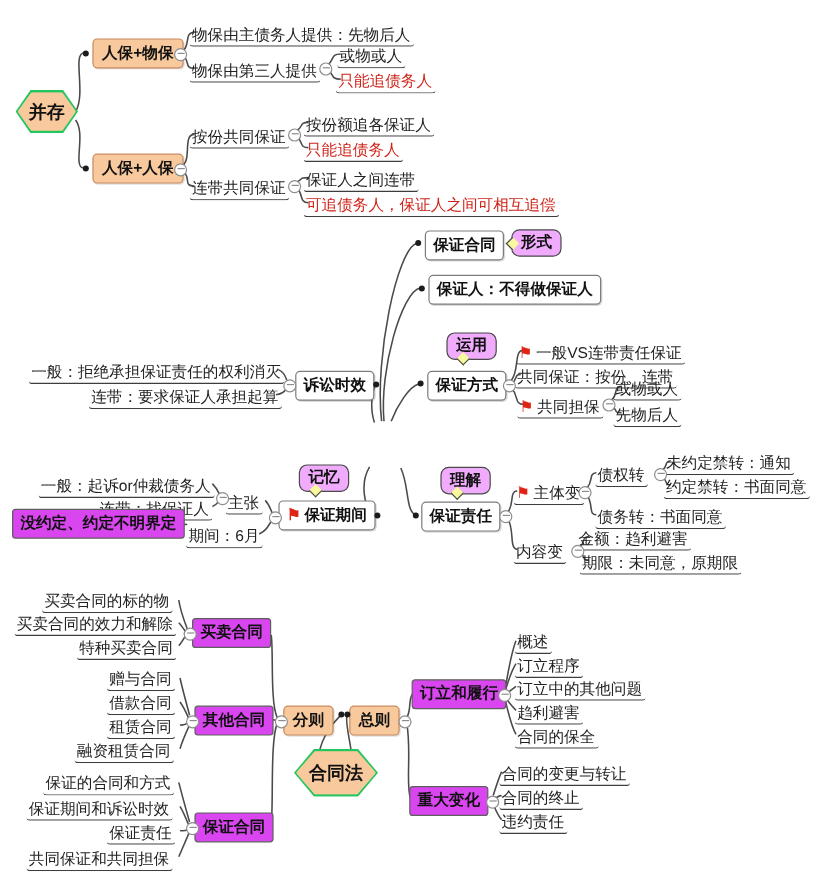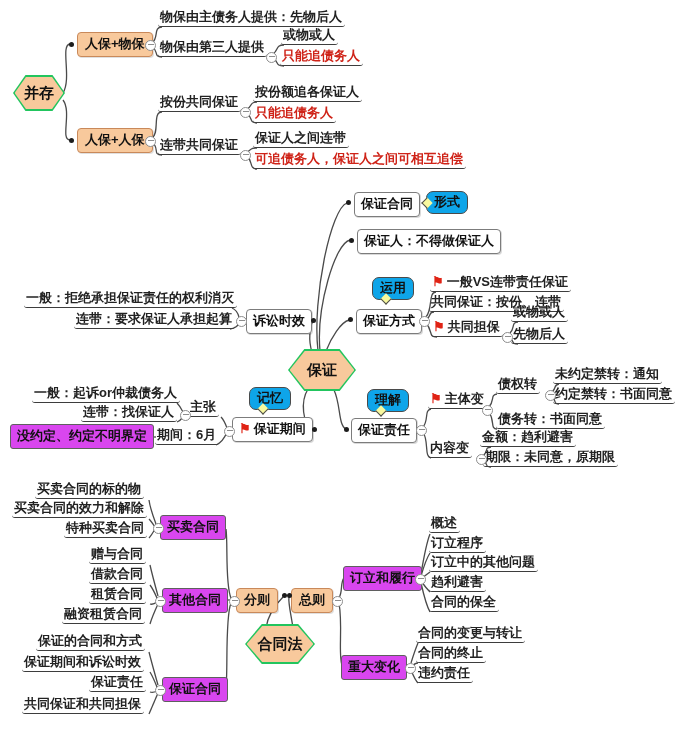--- a/index.html
+++ b/index.html
@@ -1,28 +1,28 @@
 <!DOCTYPE html>
 <html><head>
 <meta charset="utf-8">
 <style>
   html,body{margin:0;padding:0;width:683px;height:730px;overflow:hidden;background:#fff;
     font-family:"Liberation Sans",sans-serif;}
   #canvas{position:relative;width:683px;height:730px;}
   .node{position:absolute;box-sizing:border-box;white-space:nowrap;z-index:3;}
-  .leaf{font-size:13px;font-weight:700;color:#222;line-height:16px;
-    border-bottom:1.6px solid #3d3d3d;padding:0 3px 1px 2px;border-radius:0 0 3px 3px;}
+  .leaf{font-size:13px;font-weight:400;color:#222;line-height:16px;
+    border-bottom:1.6px solid #3d3d3d;padding:0 3px 1px 2px;border-radius:0 0 3px 3px;margin-top:12px;}
   .red{color:#cf2318;}
   .wbox{background:#fff;border:1.4px solid #7c7c7c;border-radius:4px;font-size:13px;font-weight:700;
     color:#111;padding:2px 6px 3px;box-shadow:1px 1px 0 rgba(0,0,0,.15);}
   .obox{background:#f8c99c;border:1.4px solid #c9895a;border-radius:4px;font-size:13px;font-weight:700;
     color:#111;padding:2px 7px 3px;box-shadow:1px 1px 0 rgba(0,0,0,.12);}
   .ybox{background:#d946ef;border:1.4px solid #5f5f5f;border-radius:3px;font-size:13px;font-weight:700;
     color:#111;padding:2px 6px 3px;}
-  .callout{background:#0ea5e9;border:1.3px solid #4a4a4a;border-radius:7px;font-size:13px;font-weight:700;
+  .callout{background:#f0abfc;border:1.3px solid #4a4a4a;border-radius:7px;font-size:13px;font-weight:700;
     color:#111;padding:1px 7px 2px;z-index:4;}
   .callout::after{content:'';position:absolute;width:7px;height:7px;background:#f8f99e;}
   .tail-down::after{bottom:-4.2px;left:9px;border-right:1.3px solid #4a4a4a;border-bottom:1.3px solid #4a4a4a;
     transform:rotate(45deg);}
   .tail-left::after{left:-4.2px;top:7px;border-left:1.3px solid #4a4a4a;border-bottom:1.3px solid #4a4a4a;
     transform:rotate(45deg);}
   .hex{position:absolute;z-index:3;
     clip-path:polygon(24% 0%,76% 0%,100% 50%,76% 100%,24% 100%,0% 50%);background:#22c55e;}
   .hex-in{position:absolute;inset:1.6px;clip-path:polygon(24% 0%,76% 0%,100% 50%,76% 100%,24% 100%,0% 50%);
     background:#f8c99c;display:flex;align-items:center;justify-content:center;}
@@ -126,25 +126,20 @@
 <span class="node leaf" style="left:158px;top:39px">物保由第三人提供</span>
 <span class="node leaf" style="left:281px;top:27px">或物或人</span>
 <span class="node leaf red" style="left:280px;top:48px">只能追债务人</span>
 <span class="node leaf" style="left:158px;top:94px">按份共同保证</span>
 <span class="node leaf" style="left:253px;top:84px">按份额追各保证人</span>
 <span class="node leaf red" style="left:253px;top:105px">只能追债务人</span>
 <span class="node leaf" style="left:158px;top:137px">连带共同保证</span>
 <span class="node leaf" style="left:253px;top:130px">保证人之间连带</span>
 <span class="node leaf red" style="left:253px;top:151px">可追债务人，保证人之间可相互追偿</span>
 
-<div class="hex" style="left:288px;top:349px;width:68px;height:42px">
-  <div class="hex-in">
-        <span>保证</span>
-      </div>
-</div>
 <div class="node wbox" style="left:354px;top:192px">保证合同</div>
 <div class="node callout tail-left" style="left:426px;top:191px">形式</div>
 <div class="node wbox" style="left:357px;top:229px">保证人：不得做保证人</div>
 <div class="node callout tail-down" style="left:372px;top:277px">运用</div>
 <div class="node wbox" style="left:356px;top:309px">保证方式</div>
 <span class="node leaf" style="left:430px;top:274px"><span class="flag">⚑</span><span>一般VS连带责任保证</span></span>
 <span class="node leaf" style="left:429px;top:294px">共同保证：按份、连带</span>
 <span class="node leaf" style="left:431px;top:319px"><span class="flag">⚑</span><span>共同担保</span></span>
 <span class="node leaf" style="left:511px;top:304px">或物或人</span>
 <span class="node leaf" style="left:511px;top:326px">先物后人</span>

